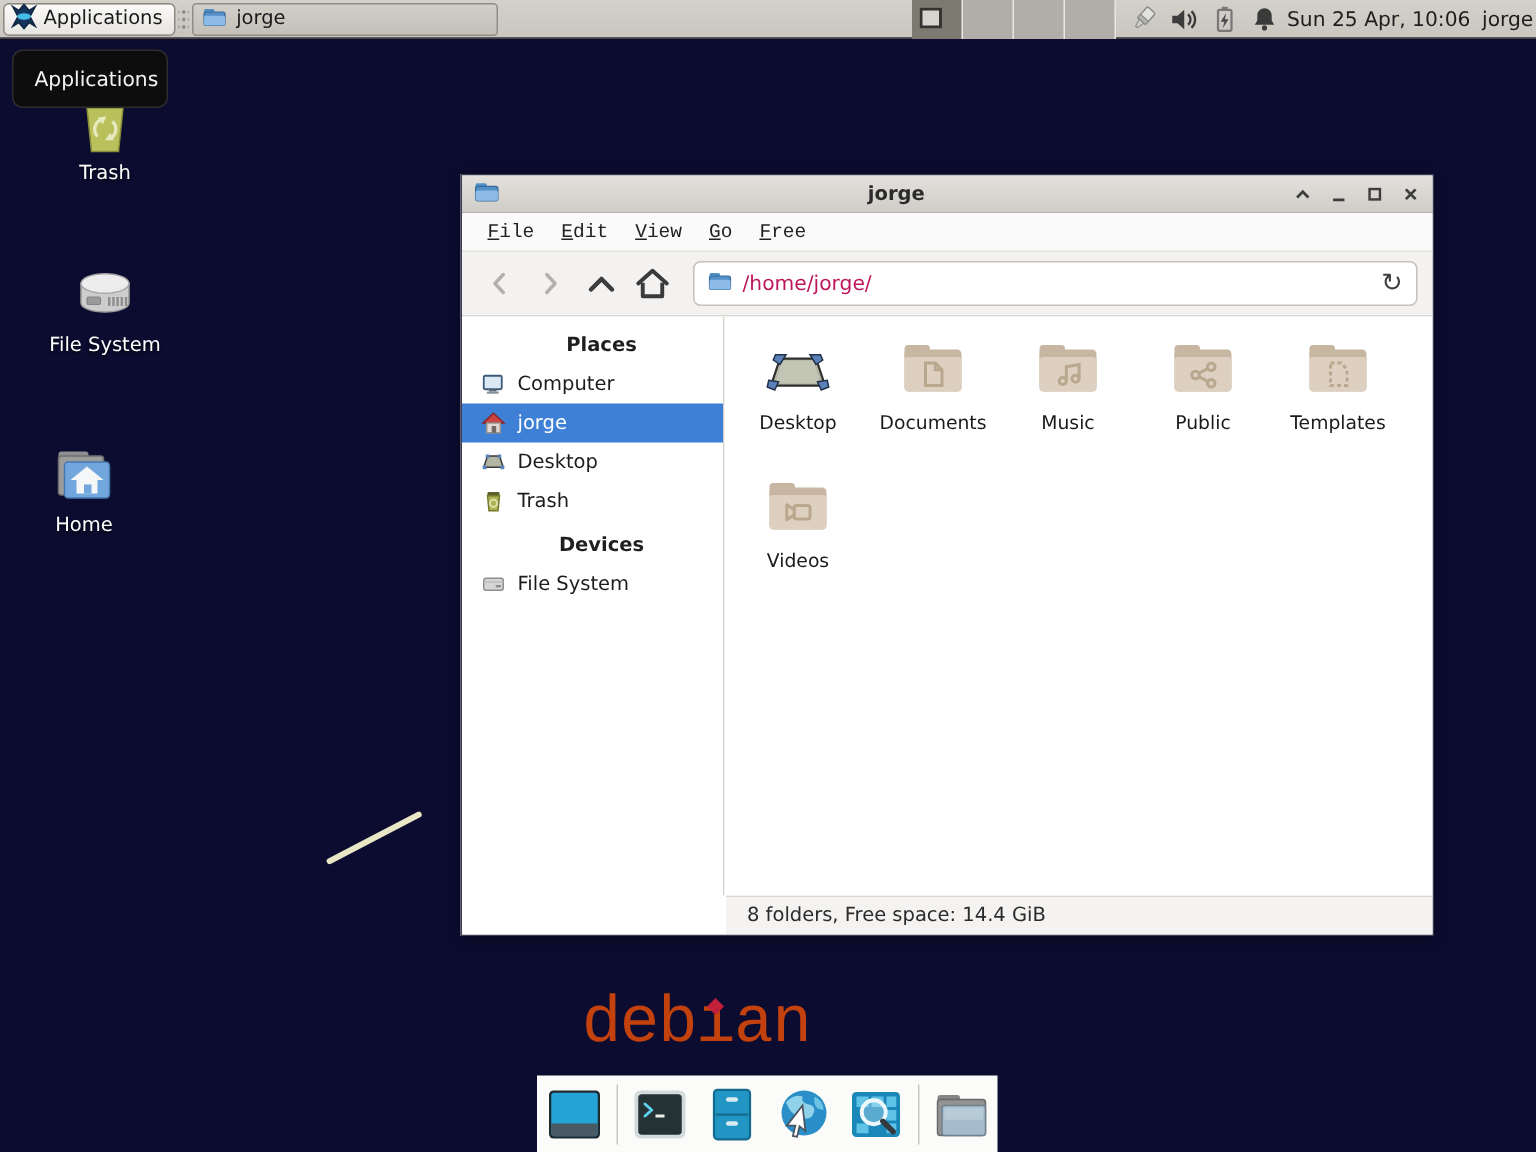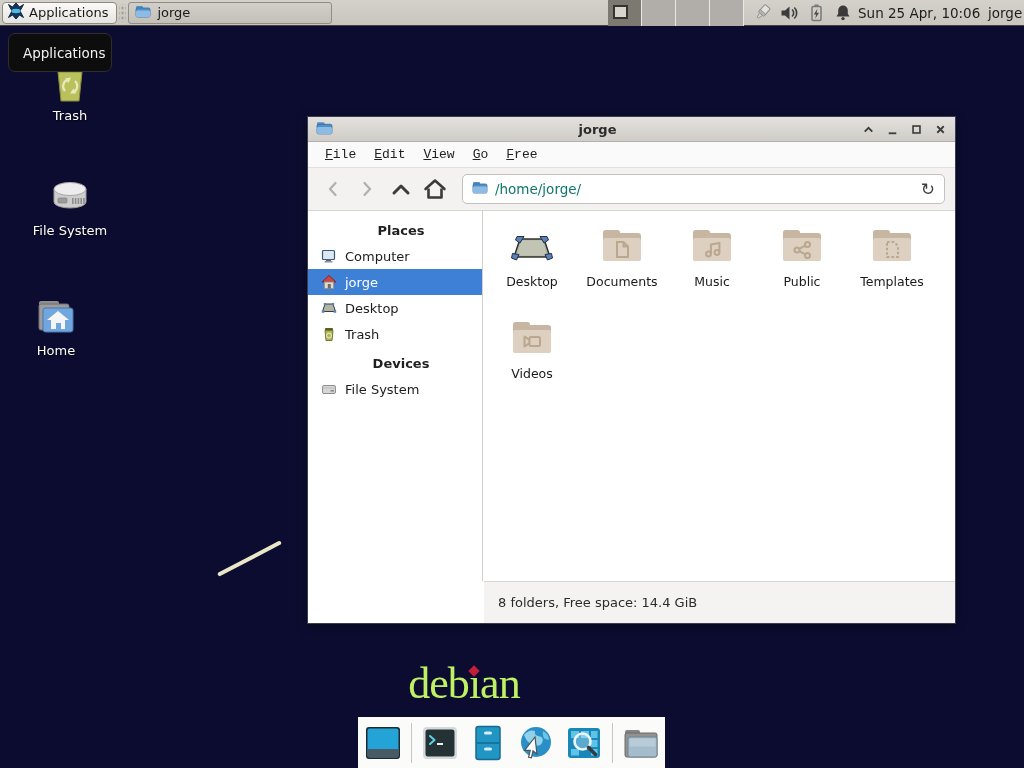--- a/index.html
+++ b/index.html
@@ -42,21 +42,21 @@
   .desk-icon svg { display:block; margin:0 auto; }
   #desk-trash { left:15px; top:57px; }
   #desk-fs    { left:15px; top:172px; }
   #desk-home  { left:1px; top:292px; }
 
   .scratch-line { position:absolute; left:218px; top:573px; width:71px; height:4px;
                   background:#eae7c6; border-radius:2px; transform:rotate(-27.6deg); transform-origin:0 50%; }
 
   
   .debian { position:absolute; left:0; top:658px; width:928px; text-align:center;
-            font-family:Liberation Serif, serif; font-size:44px; color:#bef264;
+            font-family:Liberation Mono, monospace; font-size:44px; color:#c2410c;
             letter-spacing:-1px; }
   .debian .iwrap { position:relative; display:inline-block; }
   .debian .diamond { position:absolute; left:50%; top:9px; width:8px; height:8px;
                      background:#c21f3a; transform:translateX(-50%) rotate(45deg); }
 
   
   .window { position:absolute; left:307px; top:116px; width:649px; height:508px;
             background:#fff; border:1px solid #3c3c55; display:flex; flex-direction:column;
             box-shadow:0 2px 10px rgba(0,0,0,.45); }
   .titlebar { height:25px; background:linear-gradient(#e3e1dd,#d0cdc8); border-bottom:1px solid #b3b0ab;
@@ -67,33 +67,33 @@
   .menubar { height:26px; background:#fbfafa; border-bottom:1px solid #e2e0dd;
              display:flex; align-items:center; padding-left:8px;font-family:Liberation Mono, monospace; }
   .menu-item { padding:3px 9px; font-size:13px; color:#222; }
   .menu-item .ml { display:block; }
   .menu-item .ml::first-letter { text-decoration:underline; }
   .toolbar { height:43px; background:#f3f2f0; border-bottom:1px solid #d8d6d3;
              display:flex; align-items:center; padding:0 10px; gap:4px; }
   .nav-btn { width:30px; height:30px; display:flex; align-items:center; justify-content:center; }
   .pathbar { flex:1; height:30px; margin-left:8px; background:#fff; border:1px solid #c3c1bd;
              border-radius:5px; display:flex; align-items:center; padding:0 9px; gap:7px; }
-  .pathbar .ptext { flex:1; font-size:13.5px; color:#0f766e; }
+  .pathbar .ptext { flex:1; font-size:13.5px; color:#be185d; }
   .win-body { flex:1; display:flex; min-height:0;text-align:center; }
   .sidebar { width:175px; background:#fff; border-right:1px solid #d2d0cc; padding-top:8px; font-size:13px; }
   .sb-header { font-weight:bold; color:#1f1f1f; padding:4px 0 5px 12px; }
   .sb-item { height:26px; display:flex; align-items:center; gap:8px; padding-left:13px; color:#1c1c1c; }
   .sb-item.selected { background:#3d80d6; color:#fff; }
   .sb-item svg { flex:0 0 auto; }
   .content { flex:1; position:relative; background:#fff; }
   .file-grid { display:flex; flex-wrap:wrap; padding:12px 0 0 4px; }
   .file-cell { width:90px; height:92px; display:flex; flex-direction:column; align-items:center; }
   .file-cell svg { display:block; }
   .file-cell .fname { margin-top:3px; font-size:12.5px; color:#1a1a1a; }
-  .statusbar { height:42px; background:#f4f3f1; border-top:1px solid #d8d6d2;
+  .statusbar { height:26px; background:#f4f3f1; border-top:1px solid #d8d6d2;
                display:flex; align-items:center; padding-left:14px; font-size:13px; color:#2b2b2b; }
   .status-wrap { display:flex; }
   .status-left { width:176px; background:#fff; }
 
   
   .dock { position:absolute; left:358px; top:717px; width:307px; height:51px; background:#fbfbfa;
           display:flex; align-items:center; justify-content:center; gap:8px; }
   .dock-sep { width:1px; height:40px; background:#c6c6c4; }
   .dock-item { width:40px; height:40px; display:flex; align-items:center; justify-content:center; }
 </style>

